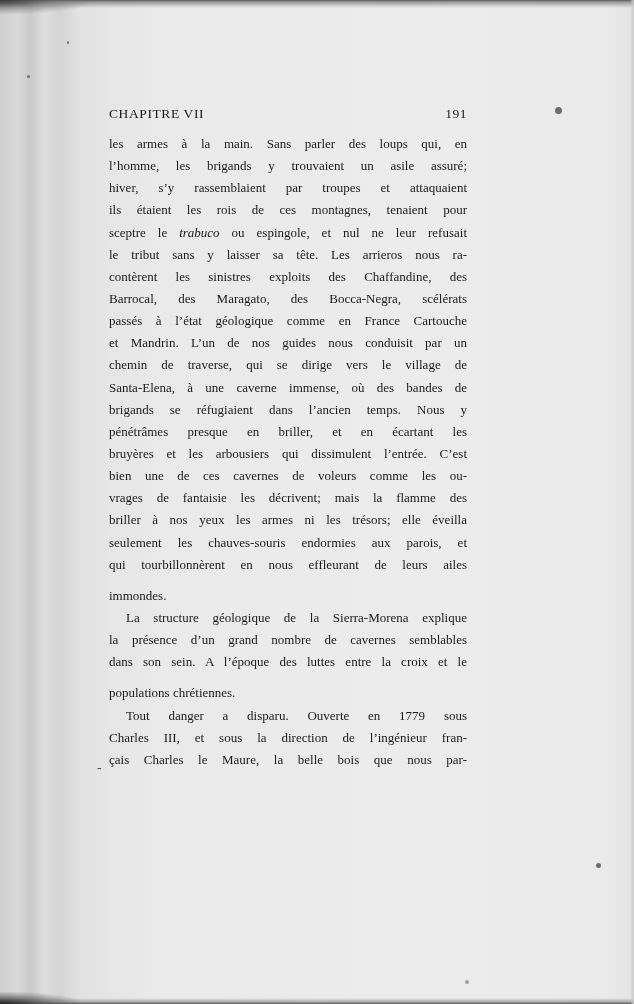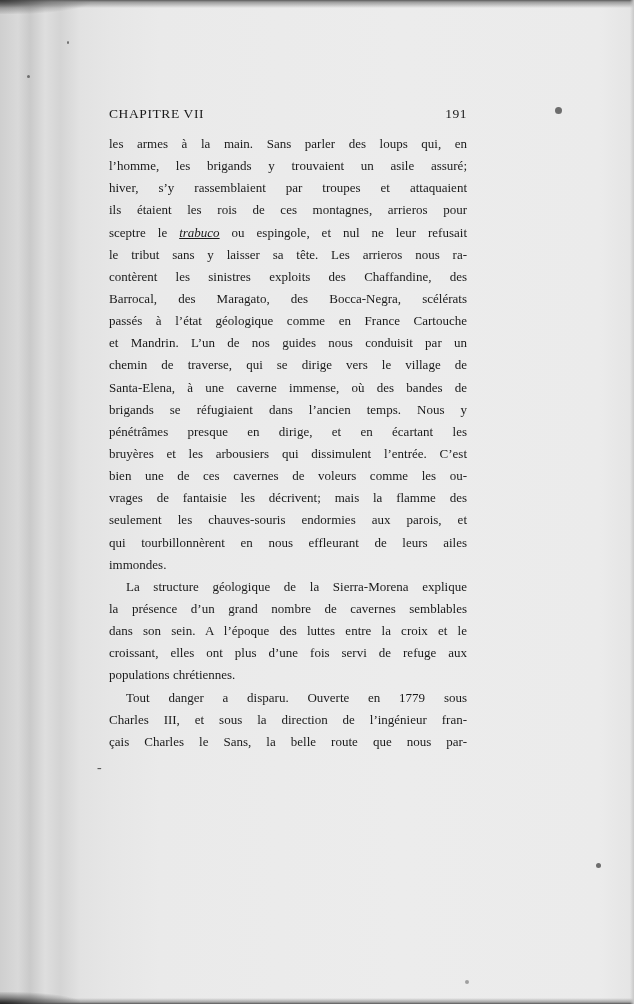--- a/index.html
+++ b/index.html
@@ -66,25 +66,26 @@
   }
   .line {
     display: block;
     white-space: nowrap;
     text-align: justify;
     text-align-last: justify;
     height: 22.15px;
   }
   .line.last {
     text-align-last: left;
+    margin-top: 9px;
   }
   .line.indent {
     padding-left: 17px;
   }
-  em { font-style: italic; text-decoration: underline; }
+  em { font-style: italic; }
   .margin-dash {
     position: absolute; left: 97px; top: 760px;
     font-size: 14px; color: #555;
   }
 </style>
 </head>
 <body>
 
 <div class="page">
   <div class="top-shadow"></div>
@@ -104,44 +105,44 @@
     <span class="page-number">191</span>
   </div>
 
   <div class="margin-dash">-</div>
 
   <div class="body-text">
     <div class="paragraph">
       <span class="line">les armes à la main. Sans parler des loups qui, en</span>
       <span class="line">l’homme, les brigands y trouvaient un asile assuré;</span>
       <span class="line">hiver, s’y rassemblaient par troupes et attaquaient</span>
-      <span class="line">ils étaient les rois de ces montagnes, arrieros pour</span>
+      <span class="line">ils étaient les rois de ces montagnes, tenaient pour</span>
       <span class="line"><span>sceptre le </span><em>trabuco</em><span> ou espingole, et nul ne leur refusait</span></span>
       <span class="line">le tribut sans y laisser sa tête. Les arrieros nous ra-</span>
       <span class="line">contèrent les sinistres exploits des Chaffandine, des</span>
       <span class="line">Barrocal, des Maragato, des Bocca-Negra, scélérats</span>
       <span class="line">passés à l’état géologique comme en France Cartouche</span>
       <span class="line">et Mandrin. L’un de nos guides nous conduisit par un</span>
       <span class="line">chemin de traverse, qui se dirige vers le village de</span>
       <span class="line">Santa-Elena, à une caverne immense, où des bandes de</span>
       <span class="line">brigands se réfugiaient dans l’ancien temps. Nous y</span>
-      <span class="line">pénétrâmes presque en dirige, et en écartant les</span>
+      <span class="line">pénétrâmes presque en briller, et en écartant les</span>
       <span class="line">bruyères et les arbousiers qui dissimulent l’entrée. C’est</span>
       <span class="line">bien une de ces cavernes de voleurs comme les ou-</span>
       <span class="line">vrages de fantaisie les décrivent; mais la flamme des</span>
+      <span class="line">briller à nos yeux les armes ni les trésors; elle éveilla</span>
       <span class="line">seulement les chauves-souris endormies aux parois, et</span>
       <span class="line">qui tourbillonnèrent en nous effleurant de leurs ailes</span>
       <span class="line last">immondes.</span>
     </div>
     <div class="paragraph">
       <span class="line indent">La structure géologique de la Sierra-Morena explique</span>
       <span class="line">la présence d’un grand nombre de cavernes semblables</span>
       <span class="line">dans son sein. A l’époque des luttes entre la croix et le</span>
-      <span class="line">croissant, elles ont plus d’une fois servi de refuge aux</span>
       <span class="line last">populations chrétiennes.</span>
     </div>
     <div class="paragraph">
       <span class="line indent">Tout danger a disparu. Ouverte en 1779 sous</span>
       <span class="line">Charles III, et sous la direction de l’ingénieur fran-</span>
-      <span class="line">çais Charles le Sans, la belle route que nous par-</span>
+      <span class="line">çais Charles le Maure, la belle bois que nous par-</span>
     </div>
   </div>
 </div>
 
 </body></html>

